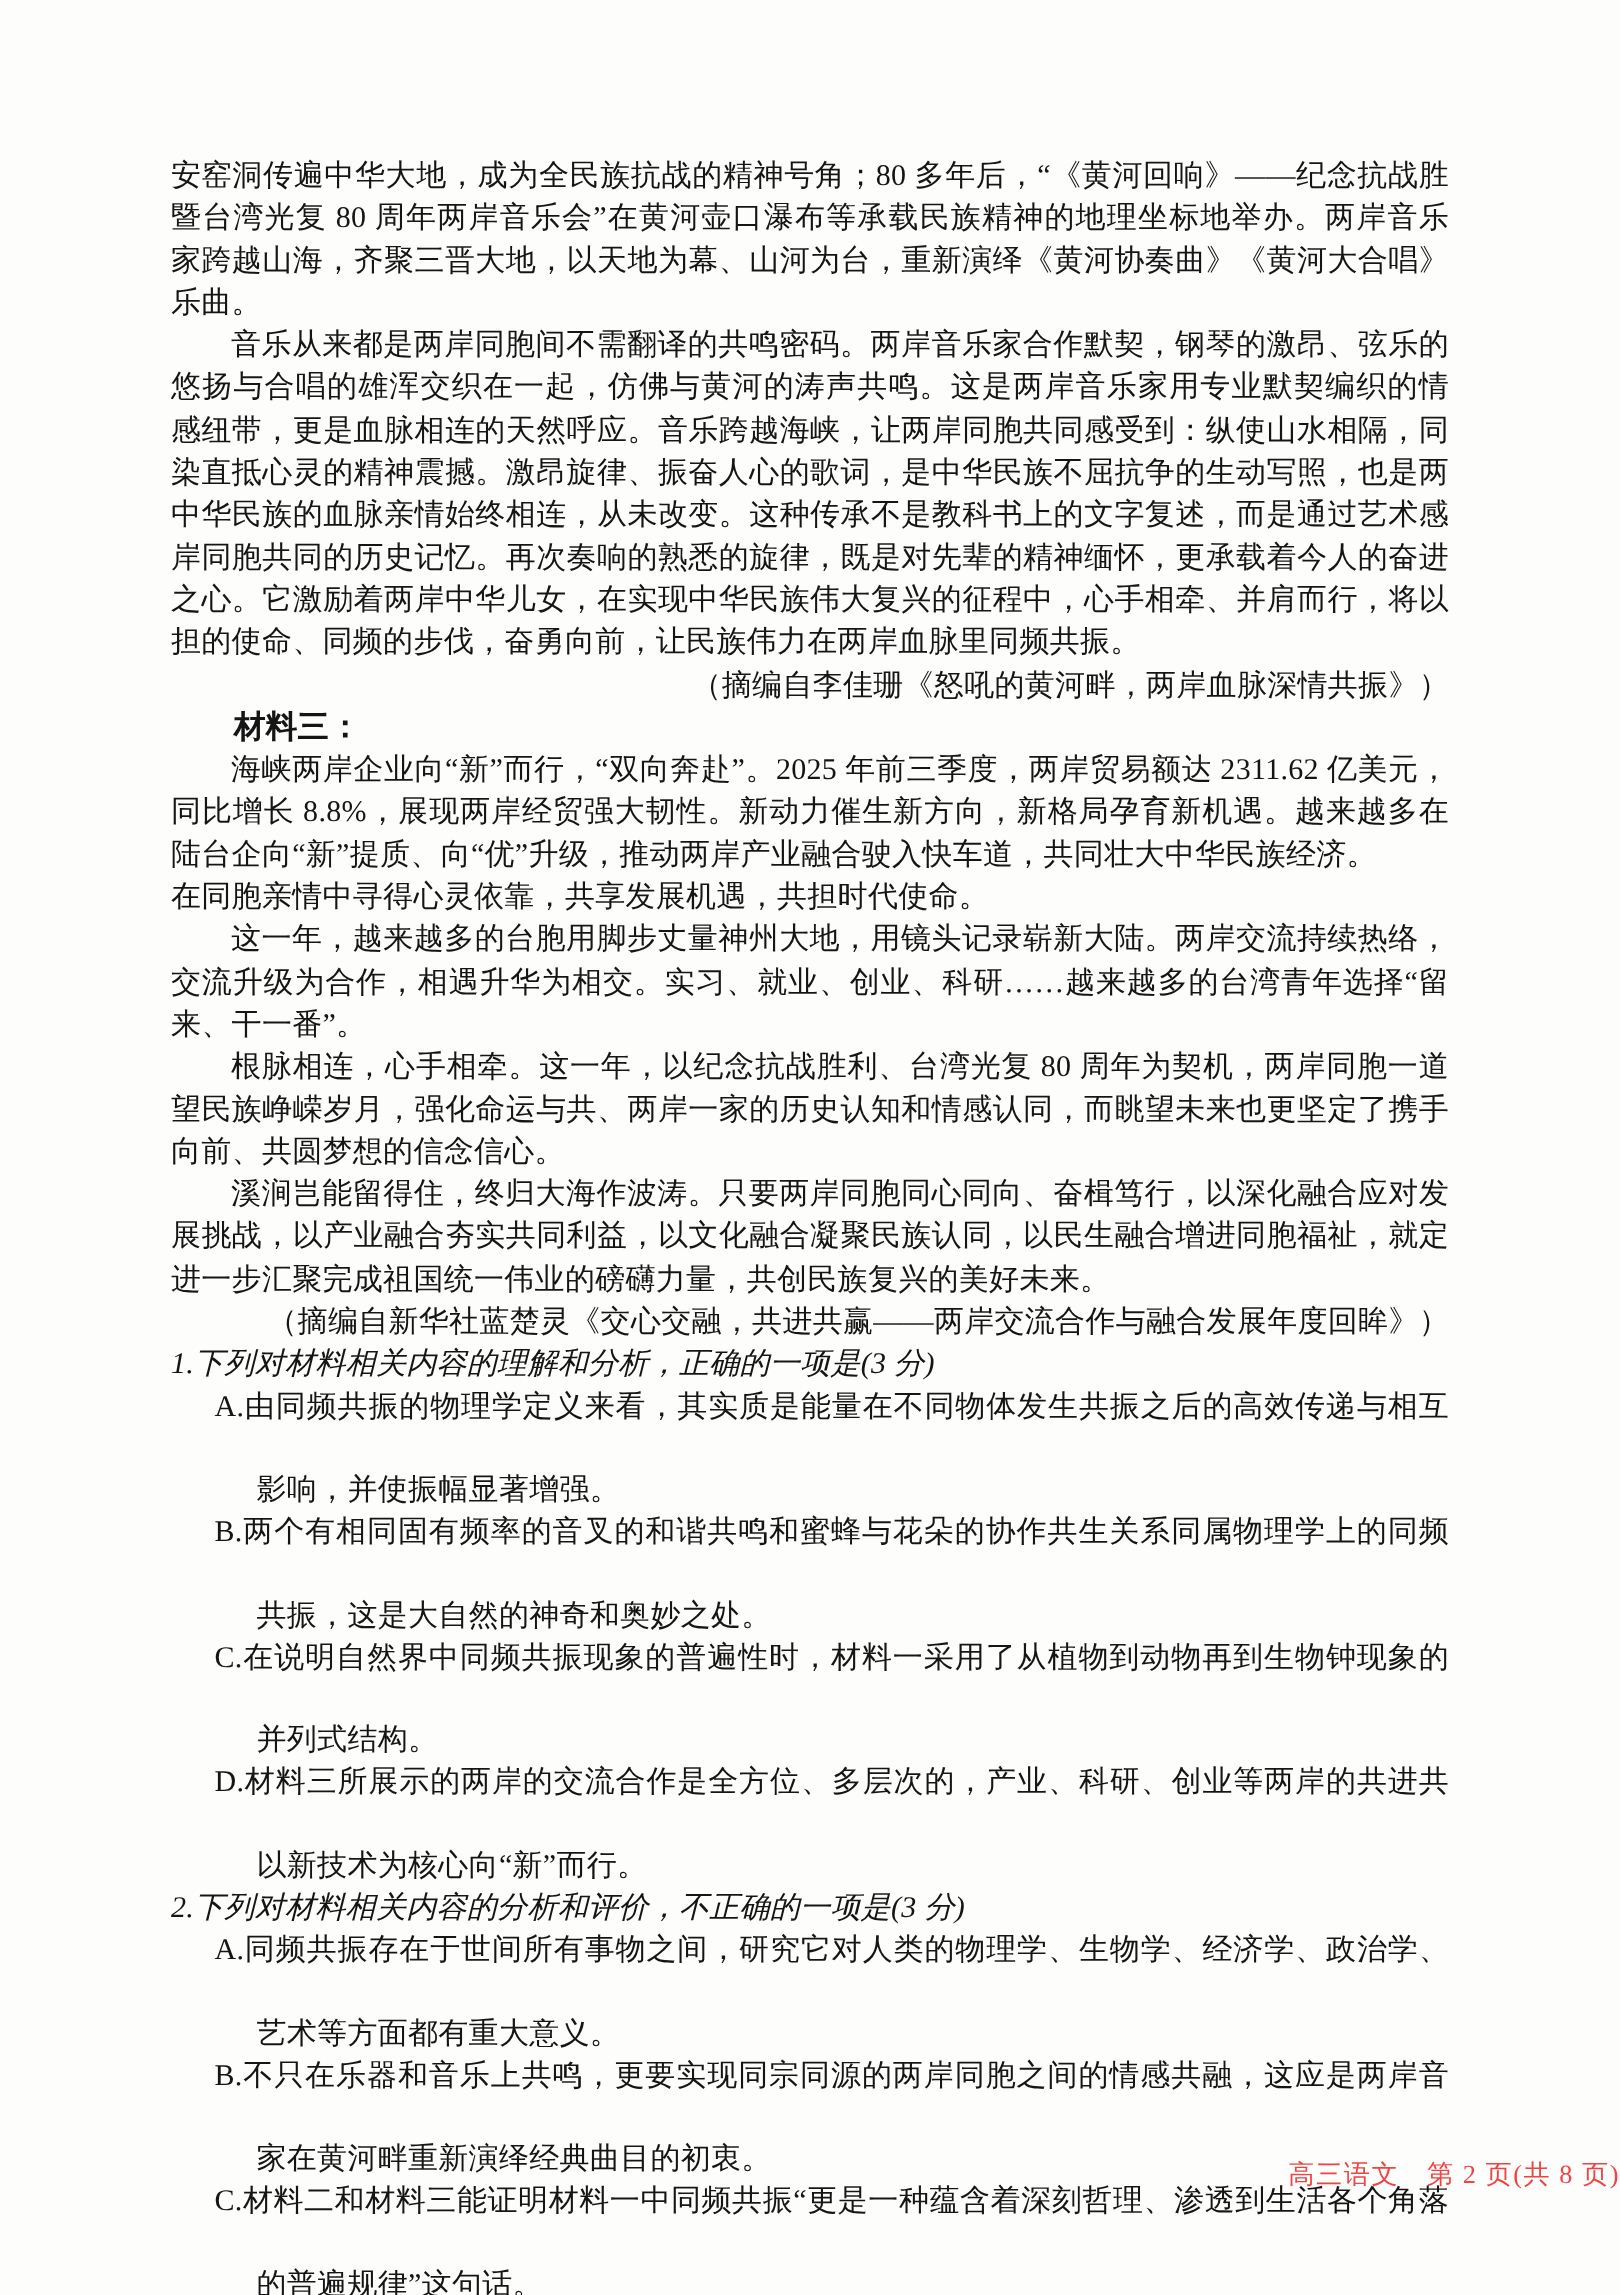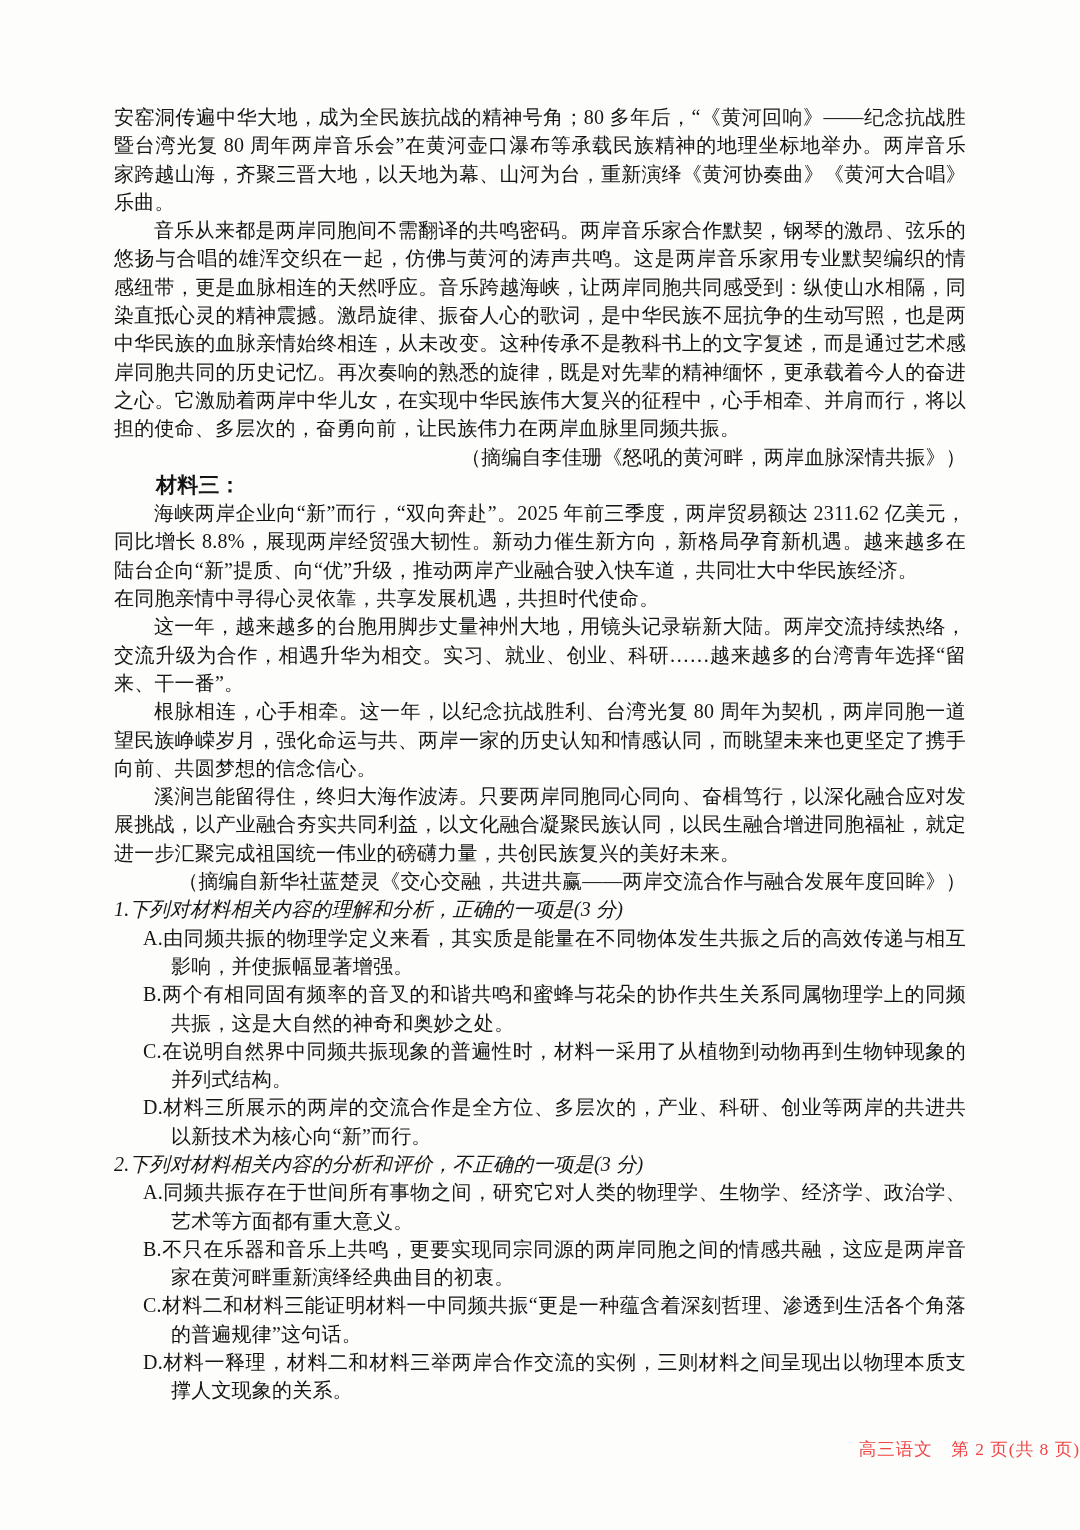--- a/index.html
+++ b/index.html
@@ -35,21 +35,21 @@
   .end   { text-align-last: left; }
   .qline { text-align-last: left; font-style: italic; }
   .ind   { text-indent: 2em; }
   .right { text-align: center; text-align-last: right; }
   .bold-head {
     font-weight: 700;
     font-family: "Liberation Sans", "DejaVu Sans", sans-serif;
     font-size: 21px;
   }
   .opt1 { padding-left: 29px; }
-  .opt2 { padding-left: 57px; }
+  .opt2 { padding-left: 57px; margin-top: 27px; }
   .footer {
     position: absolute;
     top: 1437px;
     left: 0;
     width: 100%;
     text-align: right;
     font-size: 17.5px;
     color: #ef4444;
     letter-spacing: 1px;
   }
@@ -63,21 +63,21 @@
       <div class="ln">暨台湾光复 80 周年两岸音乐会”在黄河壶口瀑布等承载民族精神的地理坐标地举办。两岸音乐</div>
       <div class="ln">家跨越山海，齐聚三晋大地，以天地为幕、山河为台，重新演绎《黄河协奏曲》《黄河大合唱》等经典</div>
       <div class="ln end">乐曲。</div>
       <div class="ln ind">音乐从来都是两岸同胞间不需翻译的共鸣密码。两岸音乐家合作默契，钢琴的激昂、弦乐的</div>
       <div class="ln">悠扬与合唱的雄浑交织在一起，仿佛与黄河的涛声共鸣。这是两岸音乐家用专业默契编织的情</div>
       <div class="ln">感纽带，更是血脉相连的天然呼应。音乐跨越海峡，让两岸同胞共同感受到：纵使山水相隔，同属</div>
       <div class="ln">染直抵心灵的精神震撼。激昂旋律、振奋人心的歌词，是中华民族不屈抗争的生动写照，也是两</div>
       <div class="ln">中华民族的血脉亲情始终相连，从未改变。这种传承不是教科书上的文字复述，而是通过艺术感</div>
       <div class="ln">岸同胞共同的历史记忆。再次奏响的熟悉的旋律，既是对先辈的精神缅怀，更承载着今人的奋进</div>
       <div class="ln">之心。它激励着两岸中华儿女，在实现中华民族伟大复兴的征程中，心手相牵、并肩而行，将以共</div>
-      <div class="ln end">担的使命、多层次的，奋勇向前，让民族伟力在两岸血脉里同频共振。</div>
+      <div class="ln end">担的使命、同频的步伐，奋勇向前，让民族伟力在两岸血脉里同频共振。</div>
       <div class="ln right">（摘编自李佳珊《怒吼的黄河畔，两岸血脉深情共振》）</div>
       <div class="ln ind end bold-head">材料三：</div>
       <div class="ln ind">海峡两岸企业向“新”而行，“双向奔赴”。2025 年前三季度，两岸贸易额达 2311.62 亿美元，</div>
       <div class="ln">同比增长 8.8%，展现两岸经贸强大韧性。新动力催生新方向，新格局孕育新机遇。越来越多在</div>
       <div class="ln end">陆台企向“新”提质、向“优”升级，推动两岸产业融合驶入快车道，共同壮大中华民族经济。</div>
       <div class="ln end">在同胞亲情中寻得心灵依靠，共享发展机遇，共担时代使命。</div>
       <div class="ln ind">这一年，越来越多的台胞用脚步丈量神州大地，用镜头记录崭新大陆。两岸交流持续热络，</div>
       <div class="ln">交流升级为合作，相遇升华为相交。实习、就业、创业、科研……越来越多的台湾青年选择“留下</div>
       <div class="ln end">来、干一番”。</div>
       <div class="ln ind">根脉相连，心手相牵。这一年，以纪念抗战胜利、台湾光复 80 周年为契机，两岸同胞一道回</div>

